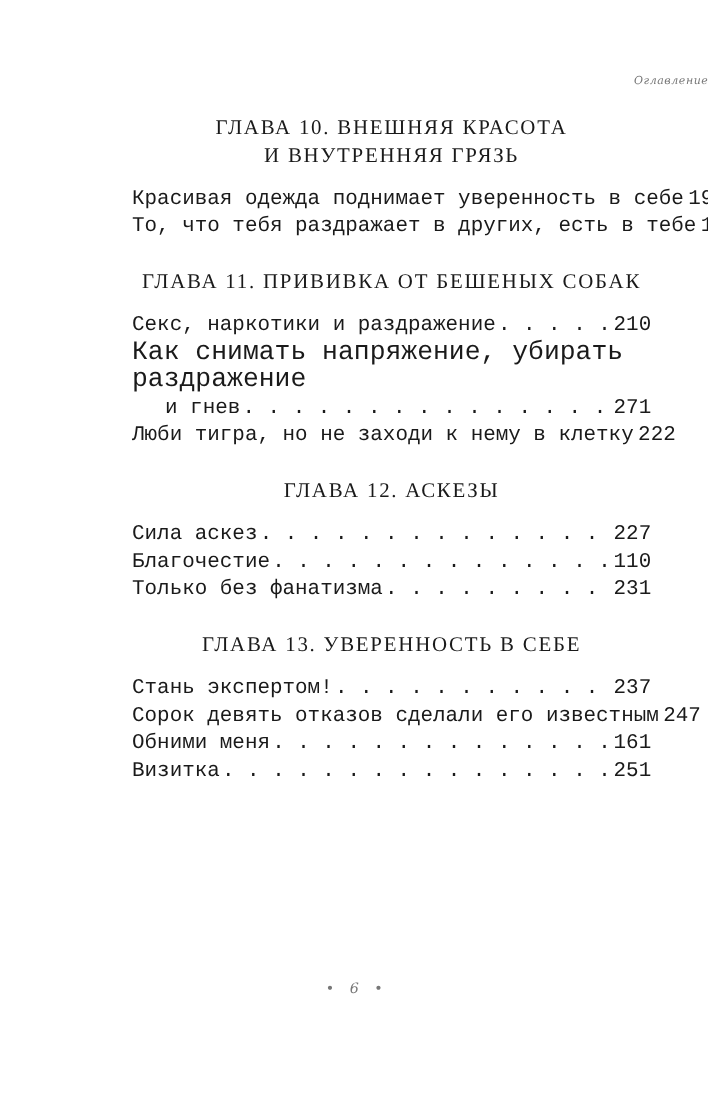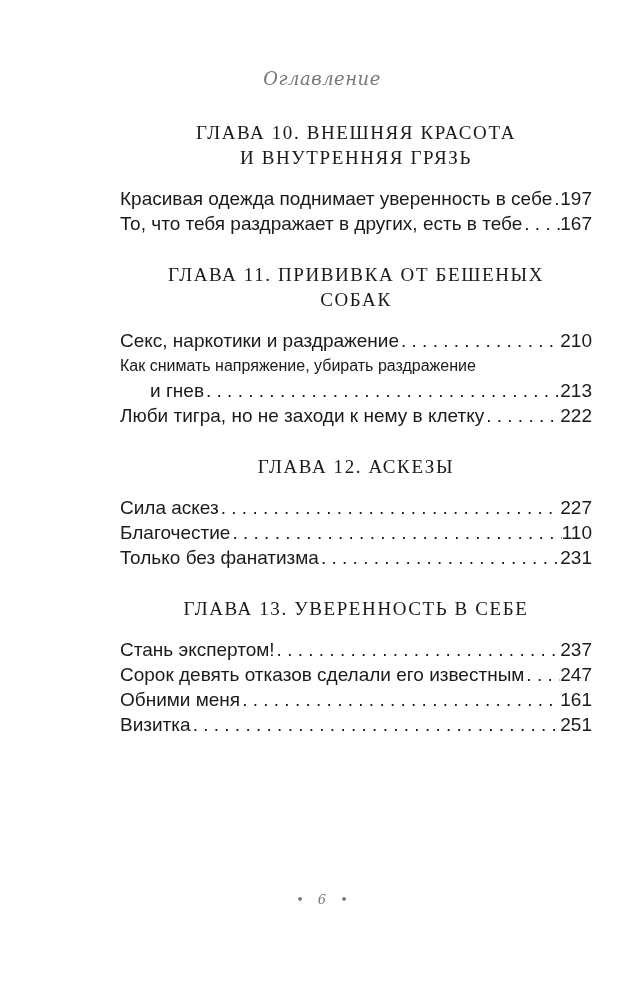--- a/index.html
+++ b/index.html
@@ -1,39 +1,39 @@
 <!DOCTYPE html>
 <html><head>
   <meta charset="utf-8">
   <style>
     html, body { margin:0; padding:0; }
     body {
       width:644px; height:1001px; background:#ffffff; position:relative; overflow:hidden;
       font-family:"DejaVu Serif","Liberation Serif",serif; color:#1a1a1a;
     }
     .running-head {
-      position:absolute; top:68px; left:0; width:644px; text-align:center;
-      font-family:"DejaVu Serif",serif; font-style:italic; font-size:18px; color:#777;
+      position:absolute; top:68px; left:0; width:644px; text-align:right;
+      font-family:"DejaVu Serif",serif; font-style:italic; font-size:10px; color:#777;
       letter-spacing:0.5px;
     }
     .toc { position:absolute; left:120px; width:472px; top:104px; }
     .chapter-title {
       text-align:center; font-family:"Liberation Serif",serif; font-size:19px;
-      letter-spacing:1.6px; line-height:25px; margin:16px; font-weight:normal;
+      letter-spacing:1.6px; line-height:25px; margin:0; font-weight:normal;
     }
     .entries { margin-top:14px; }
     .entry {
-      display:flex; align-items:center; font-family:Liberation Sans, sans-serif;
+      display:flex; align-items:center; font-family:Liberation Mono, monospace;
       font-size:19px; line-height:25px; white-space:nowrap;
     }
     .entry .t { flex:0 0 auto; }
     .entry .dots { flex:1 1 auto; overflow:hidden; letter-spacing:2.6px; padding:0 2px; }
     .entry .dots::before { content:". . . . . . . . . . . . . . . . . . . . . . . . . . . . . . . . . . . . . . . . . . . . . . . . . . . . . . . . . . . . . . . . . . . . . . . . . . . ."; letter-spacing:0; }
     .entry .p { flex:0 0 auto; text-align:right; }
-    .entry-wrap .line1 { font-family:Liberation Sans, sans-serif; font-size:16px; line-height:25px; }
+    .entry-wrap .line1 { font-family:Liberation Mono, monospace; font-size:24px; line-height:25px; }
     .entry-wrap .entry { padding-left:30px; }
     .chapter { margin-bottom:26px; }
     .page-number {
       position:absolute; top:892px; left:0; width:644px; text-align:center;
       font-family:"DejaVu Serif",serif; font-style:italic; font-size:13px; color:#777;
     }
     .page-number .dot { display:inline-block; margin:0 14px; font-style:normal; }
   </style>
 </head>
 <body>
@@ -67,21 +67,21 @@
       <div class="entry">
           <span class="t">Секс, наркотики и раздражение</span>
           <span class="dots"></span>
           <span class="p">210</span>
         </div>
       <div class="entry-wrap">
         <div class="line1">Как снимать напряжение, убирать раздражение</div>
         <div class="entry">
             <span class="t">и гнев</span>
             <span class="dots"></span>
-            <span class="p">213</span>
+            <span class="p">271</span>
           </div>
       </div>
       <div class="entry">
           <span class="t">Люби тигра, но не заходи к нему в клетку</span>
           <span class="dots"></span>
           <span class="p">222</span>
         </div>
     </div>
   </div>
 

